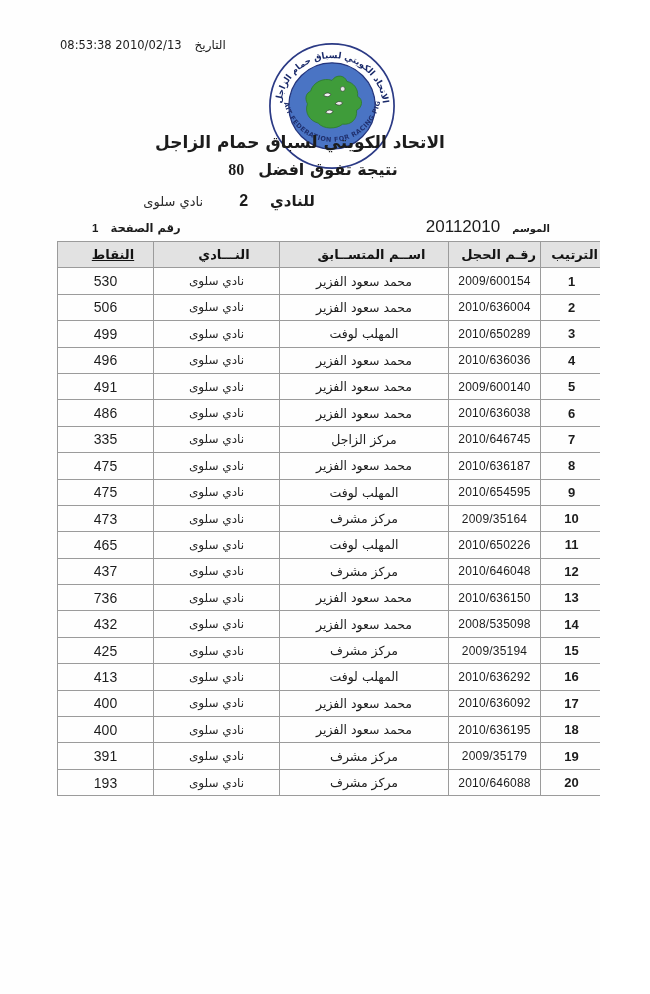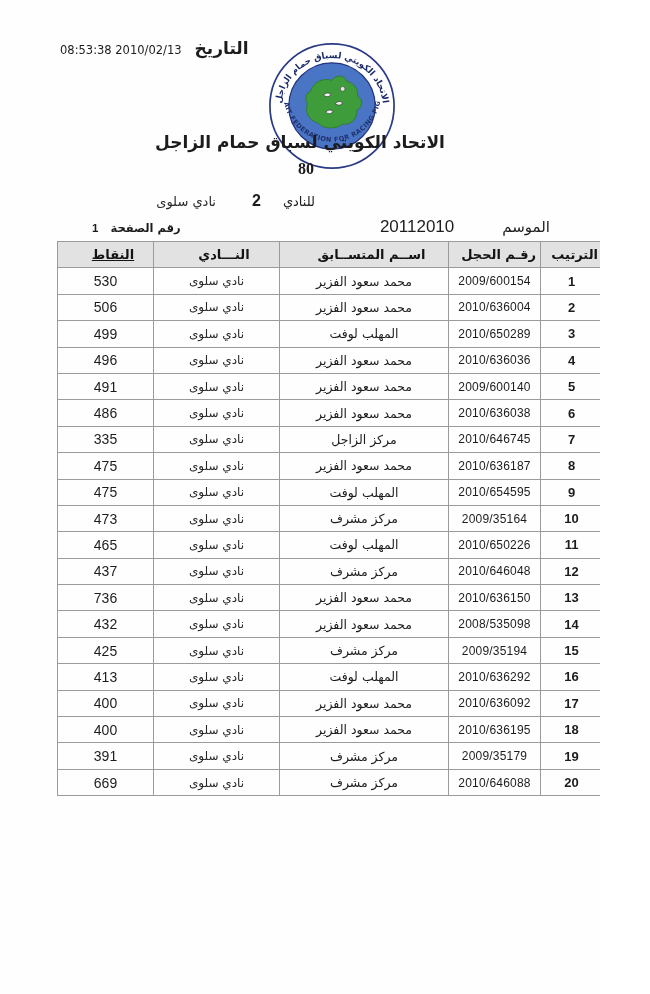--- a/index.html
+++ b/index.html
@@ -19,21 +19,21 @@
   
   .date-line {
     position: absolute;
     top: 38px;
     left: 60px;
     display: flex;
     align-items: baseline;
     gap: 13px;
     font-size: 11.5px;
   }
-  .date-line .label { font-weight: bold; font-size: 17px; }
+  .date-line .label { font-weight: normal; font-size: 12px; }
 
   
   .logo-wrap {
     position: absolute;
     top: 42px;
     left: 268px;
     width: 128px;
     height: 128px;
   }
   .logo-ar-text { font-size: 8.2px; fill: #1a2a6a; font-weight: bold; }
@@ -67,40 +67,40 @@
     font-family: Liberation Serif, serif;
   }
   .club-line {
     position: absolute;
     top: 192px;
     right: 285px;
     direction: rtl;
     display: flex;
     align-items: baseline;
   }
-  .club-line .label { font-weight: normal; font-size: 13px; }
+  .club-line .label { font-weight: bold; font-size: 15px; }
   .club-line .num {
     font-weight: bold;
     font-size: 16px;
     margin: 0 22px 0 36px;
     font-family: "Liberation Sans", sans-serif;
   }
   .club-line .club-name { font-size: 13px; color: #2a2a2a; }
 
   
   .season-line {
     position: absolute;
     top: 217px;
     right: 50px;
     direction: rtl;
     display: flex;
     align-items: baseline;
     gap: 12px;
   }
-  .season-line .label { font-weight: normal; font-size: 15px; margin-left: 36px; }
+  .season-line .label { font-weight: bold; font-size: 10px; }
   .season-line .value { font-size: 17px; font-family: "Liberation Sans", sans-serif; }
   .pagenum-line {
     position: absolute;
     top: 221px;
     left: 92px;
     direction: rtl;
     display: flex;
     align-items: baseline;
     gap: 12px;
     font-size: 11.5px;
@@ -176,20 +176,21 @@
       </text>
       <text class="logo-en-text">
         <textPath href="#botArc" startOffset="50%" text-anchor="middle">KUWAIT FEDERATION FOR RACING PIGEON</textPath>
       </text>
     </svg>
   </div>
 
   <div class="org-title">الاتحاد الكويتي لسباق حمام الزاجل</div>
 
   <div class="result-line">
+    <span>نتيجة تفوق  افضل</span>
     <span class="num">80</span>
   </div>
 
   <div class="club-line">
     <span class="label">للنادي</span>
     <span class="num">2</span>
     <span class="club-name">نادي سلوى</span>
   </div>
 
   <div class="season-line">
@@ -351,18 +352,18 @@
           <td class="ring">2009/35179</td>
           <td class="name">مركز مشرف</td>
           <td class="club">نادي سلوى</td>
           <td class="points">391</td>
         </tr>
         <tr>
           <td class="rank">20</td>
           <td class="ring">2010/646088</td>
           <td class="name">مركز مشرف</td>
           <td class="club">نادي سلوى</td>
-          <td class="points">669</td>
+          <td class="points">193</td>
         </tr>
       </tbody>
   </table>
 
 </div>
 
 </body></html>

